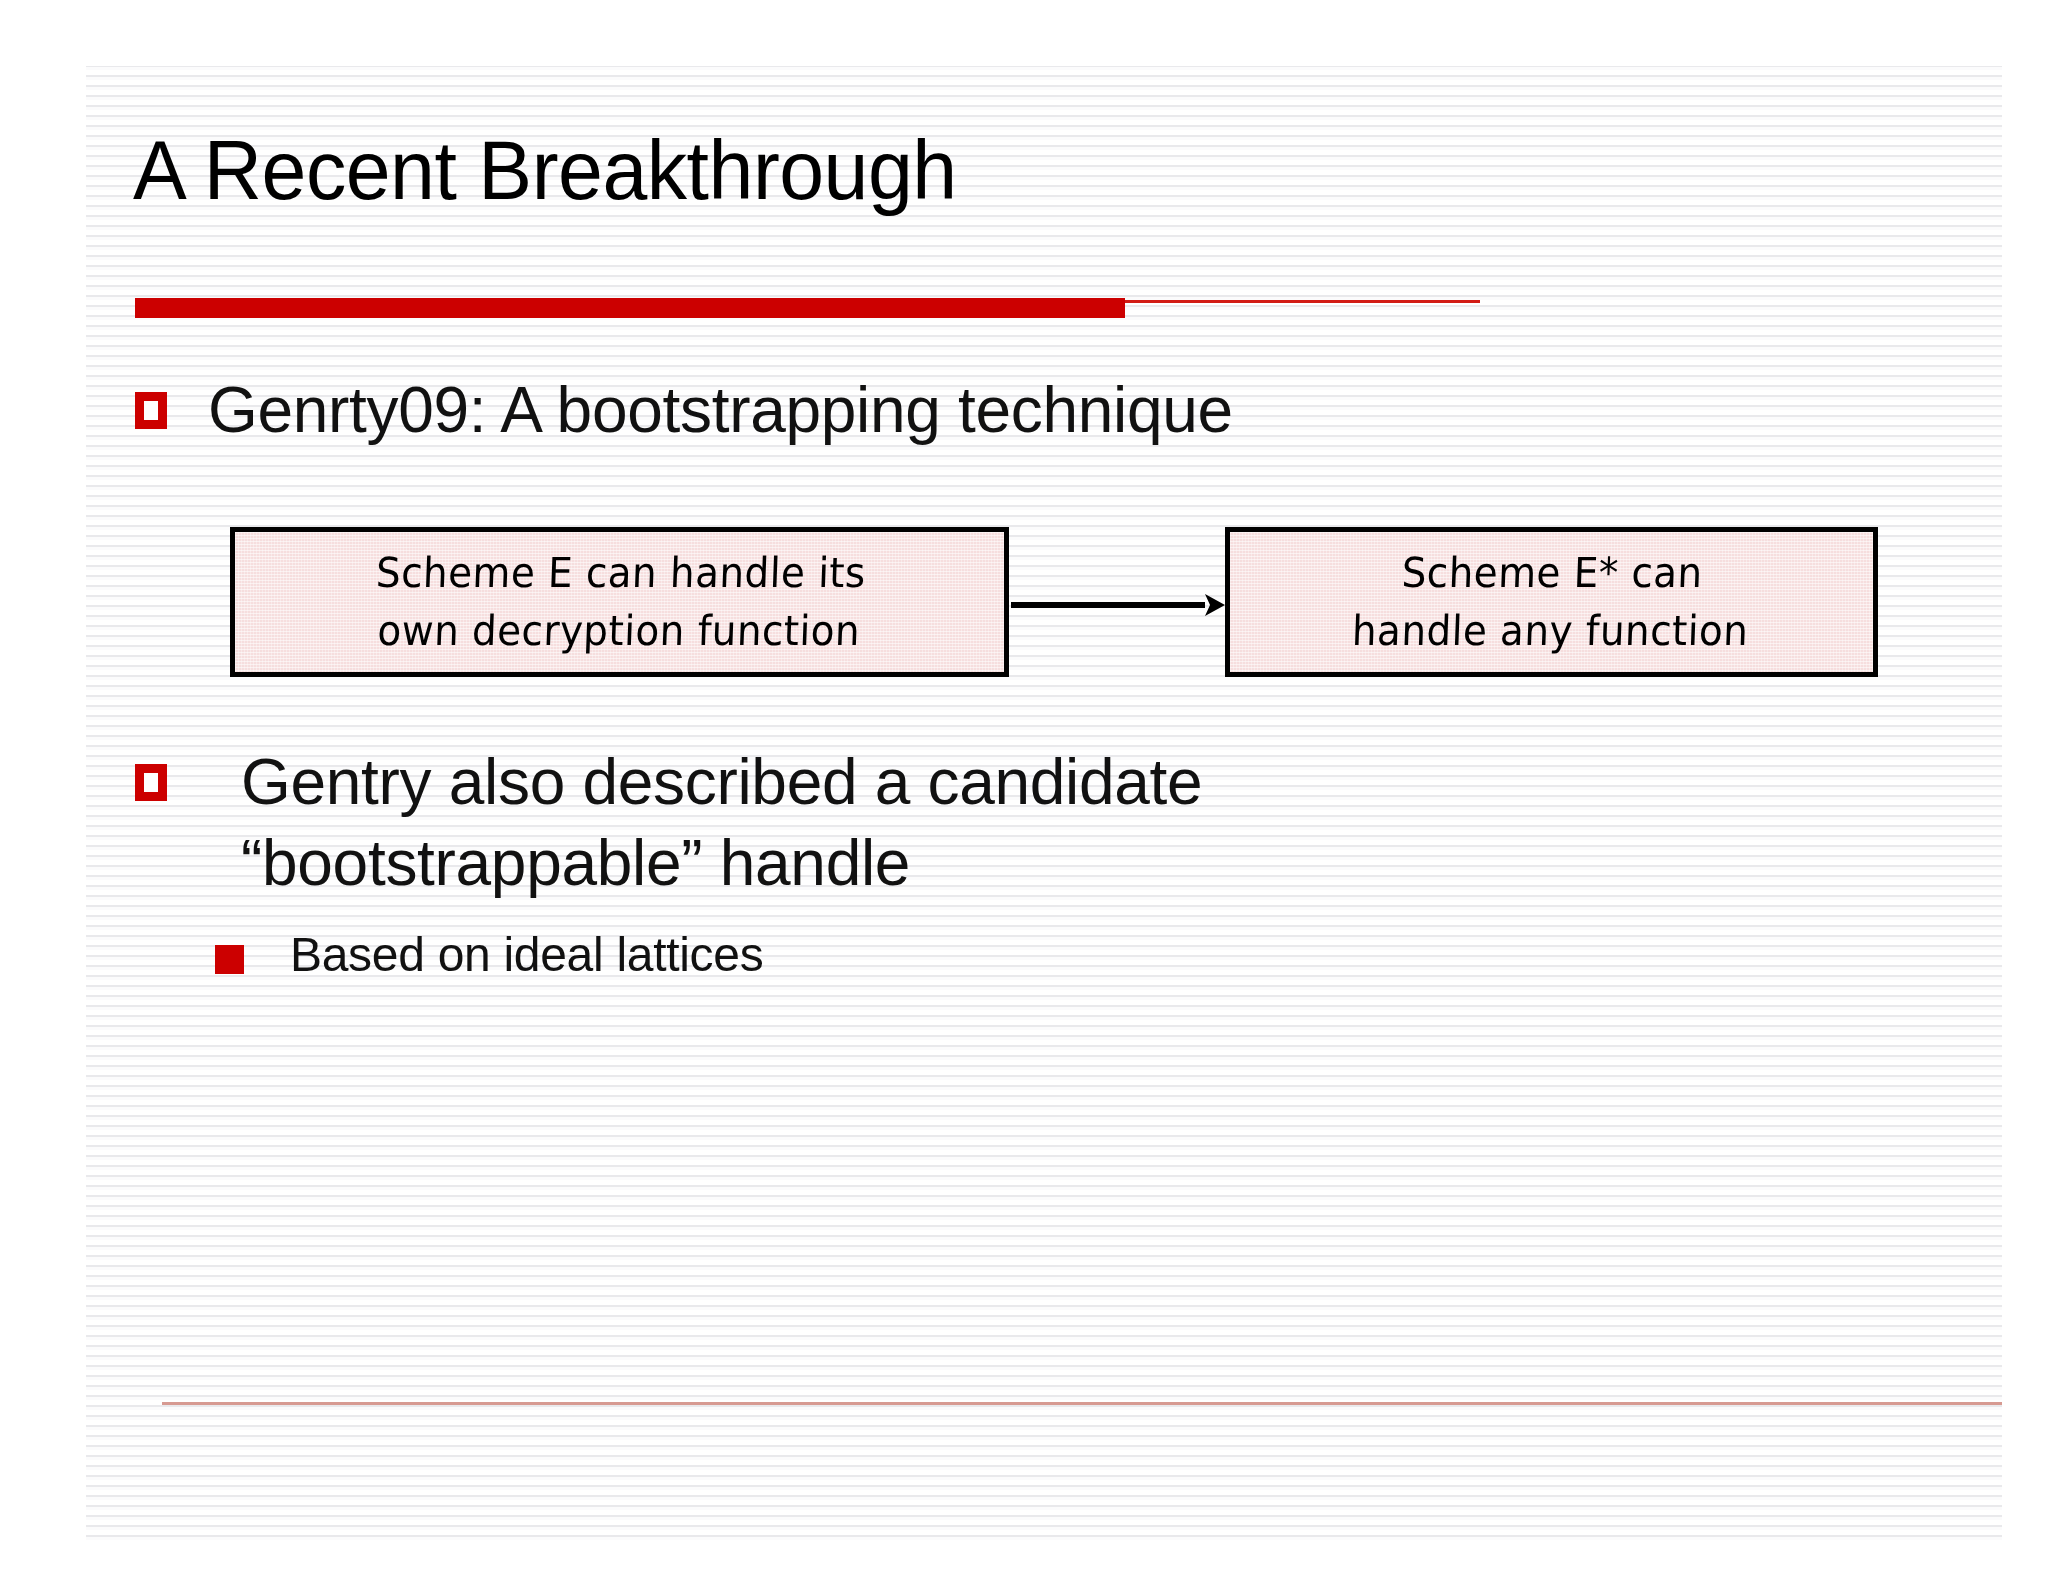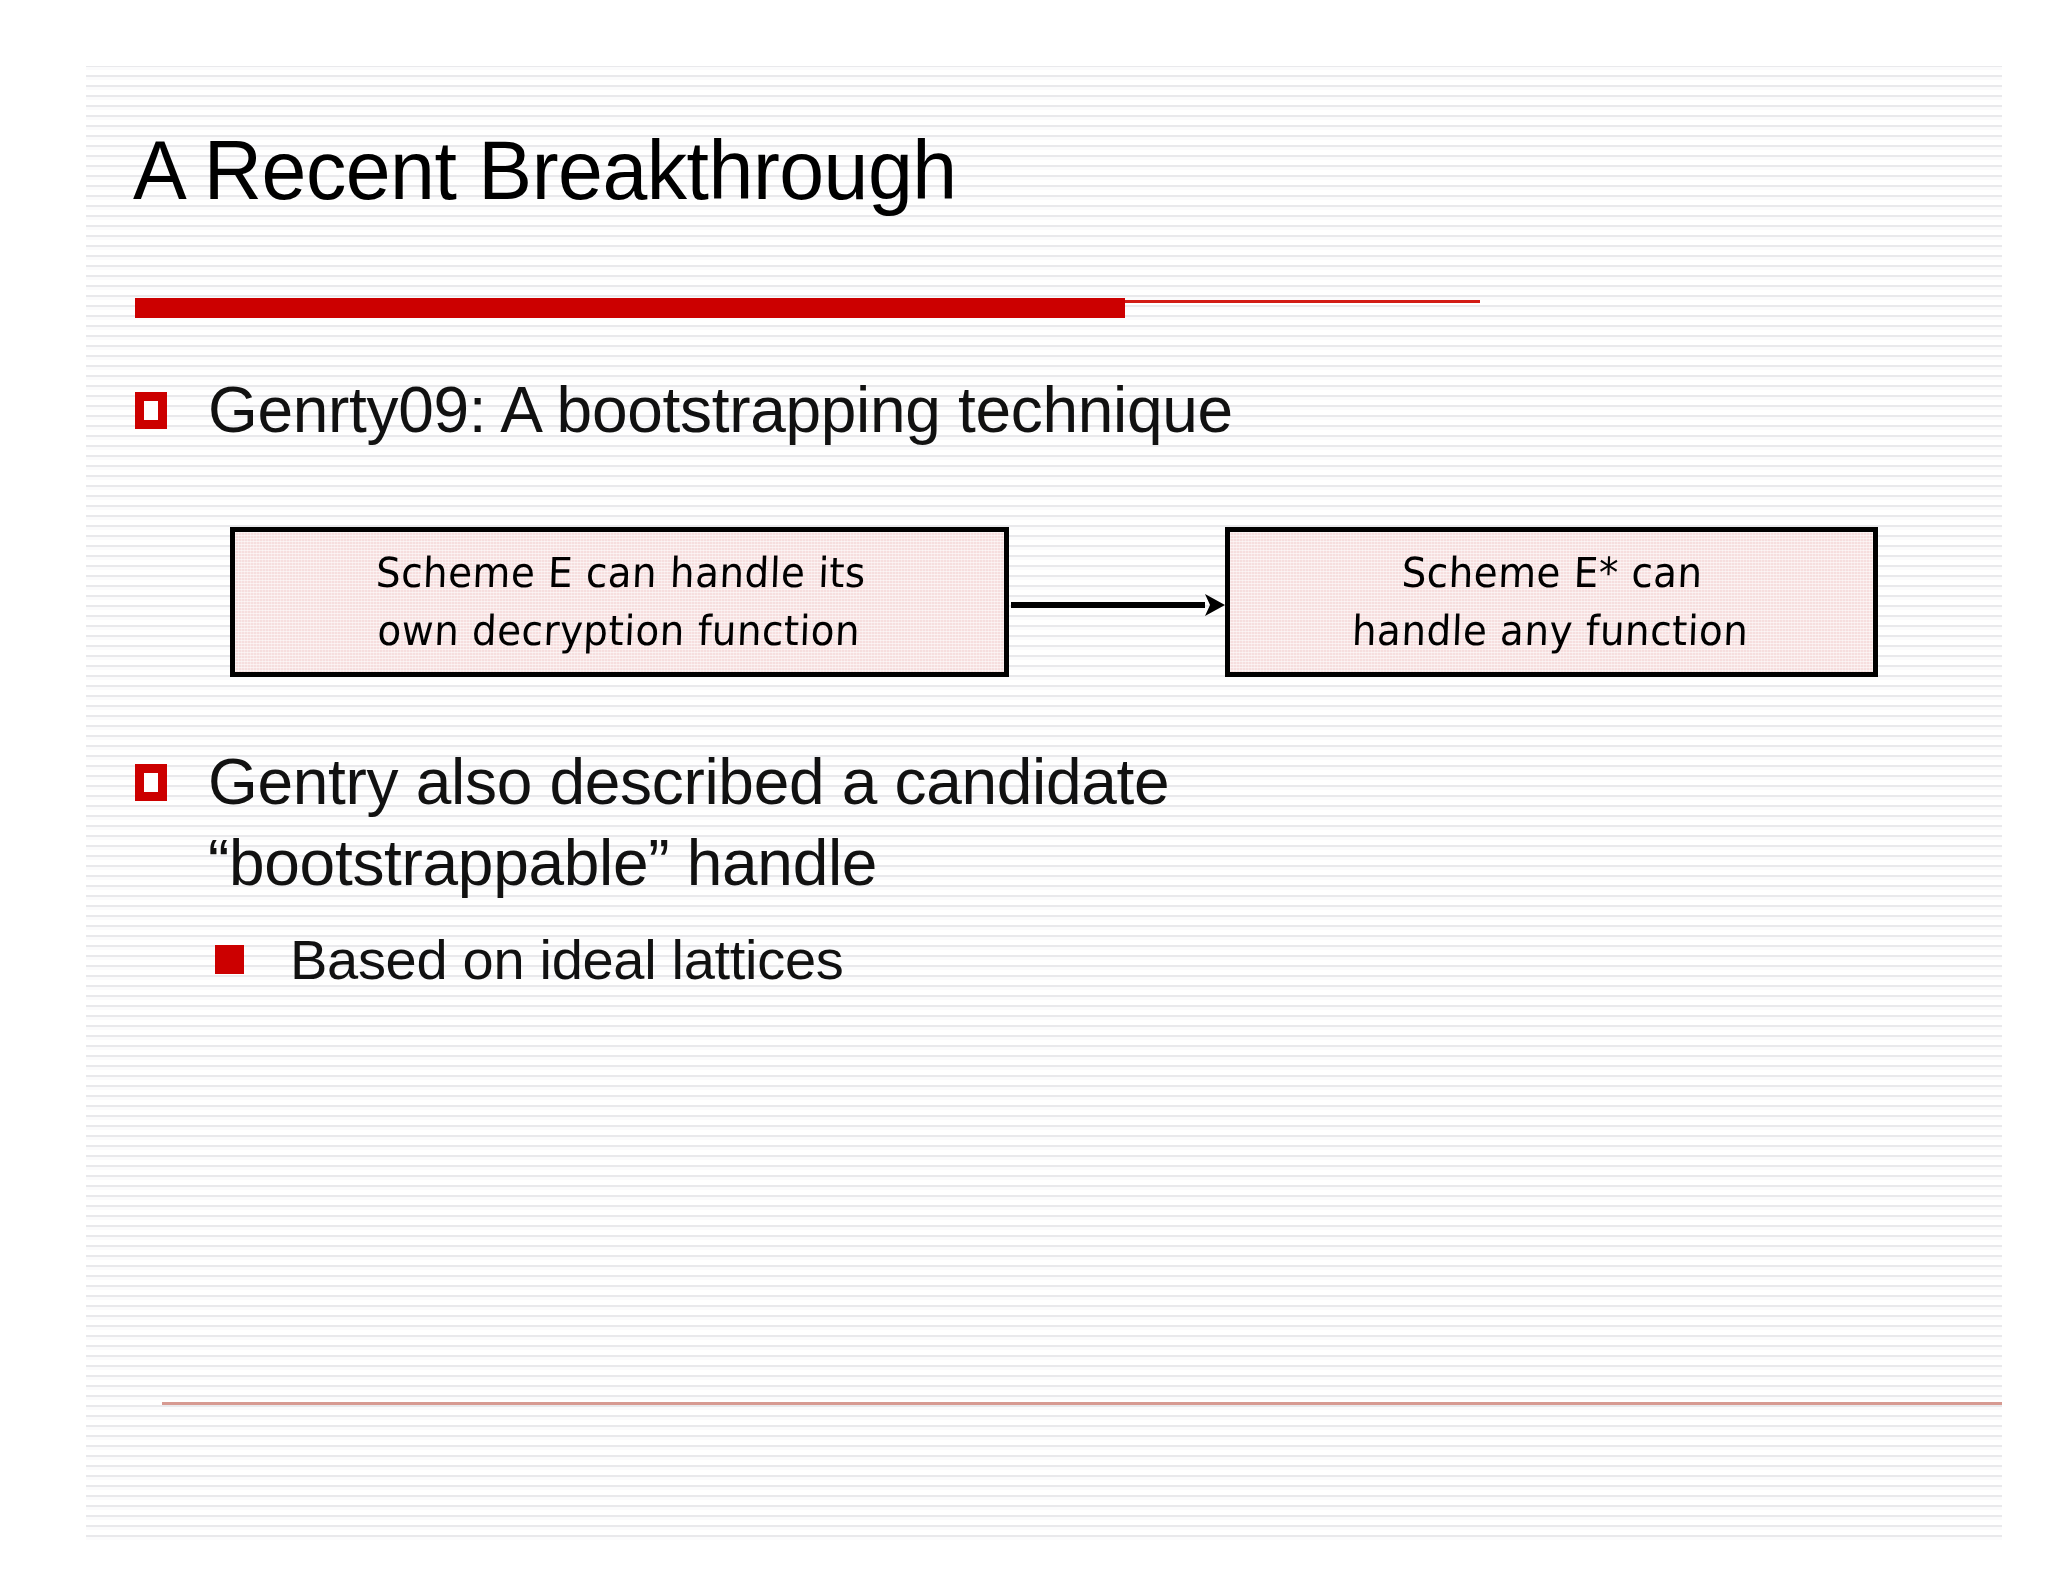--- a/index.html
+++ b/index.html
@@ -134,27 +134,27 @@
 
   .bullet-text {
     font-family: "Liberation Sans", sans-serif;
     font-size: 64px;
     font-weight: 400;
     line-height: 1.26;
     color: #111111;
     letter-spacing: -0.3px;
   }
   .bullet-text.level2 {
-    font-size: 56px;
+    font-size: 48px;
   }
 
   #bullet-1 { left: 135px; top: 370px; width: 1700px; text-align: center; }
   #bullet-1 .bullet-text { margin-left: 41px; }
 
-  #bullet-2 { left: 135px; top: 742px; width: 1700px; }
+  #bullet-2 { left: 135px; top: 742px; width: 1700px; gap: 33px; }
   #bullet-2 .bullet-text { margin-left: 41px; }
 
   #bullet-2-sub { left: 215px; top: 925px; width: 1600px; }
   #bullet-2-sub .bullet-text { margin-left: 46px; }
 
   
   #diagram {
     position: absolute;
     left: 230px;
     top: 527px;

